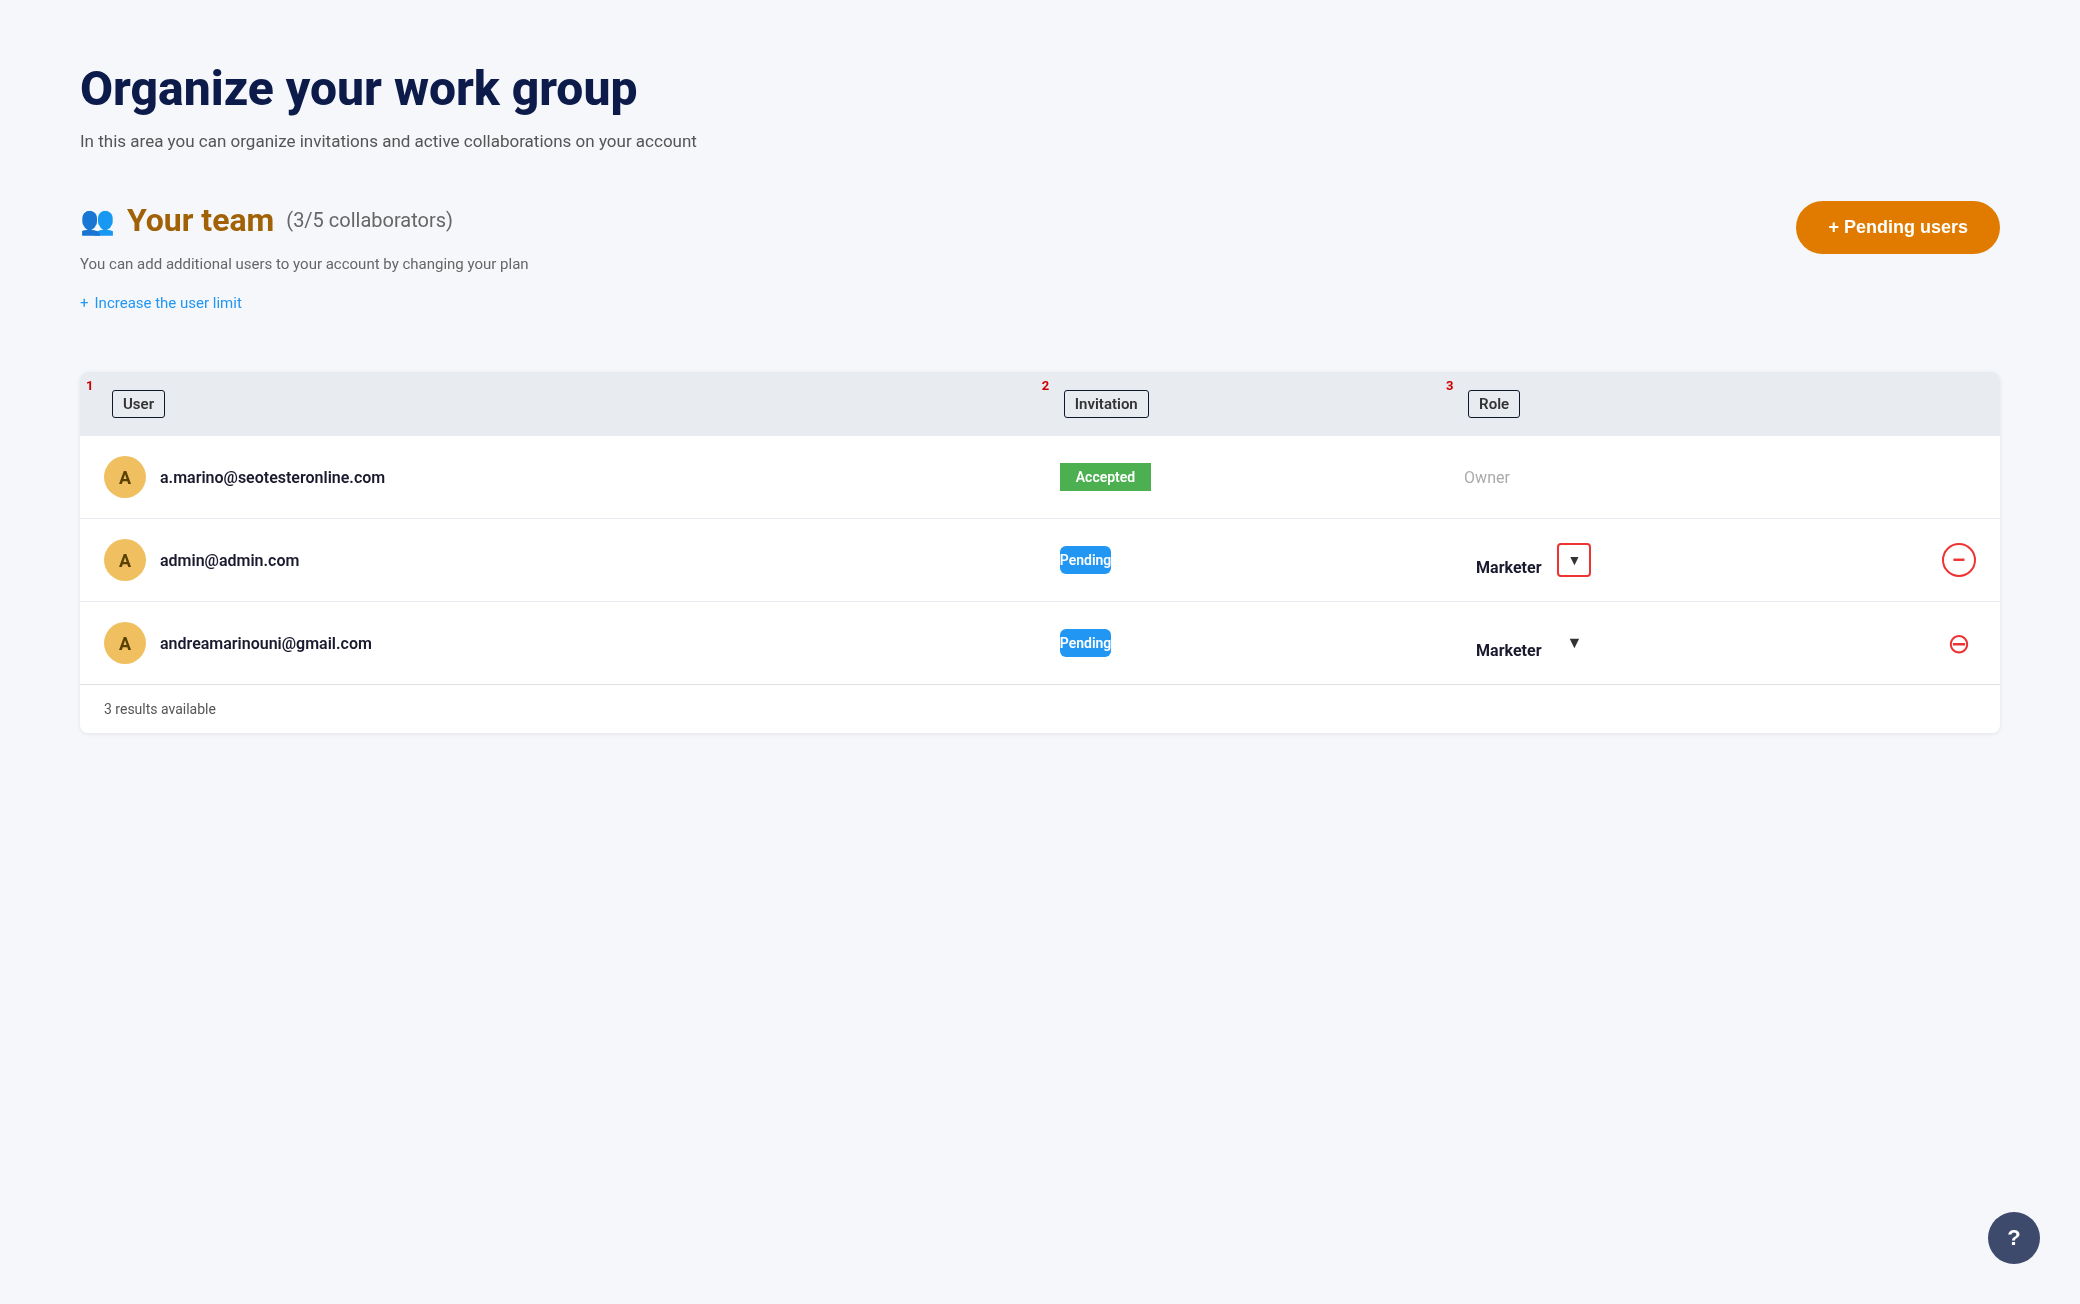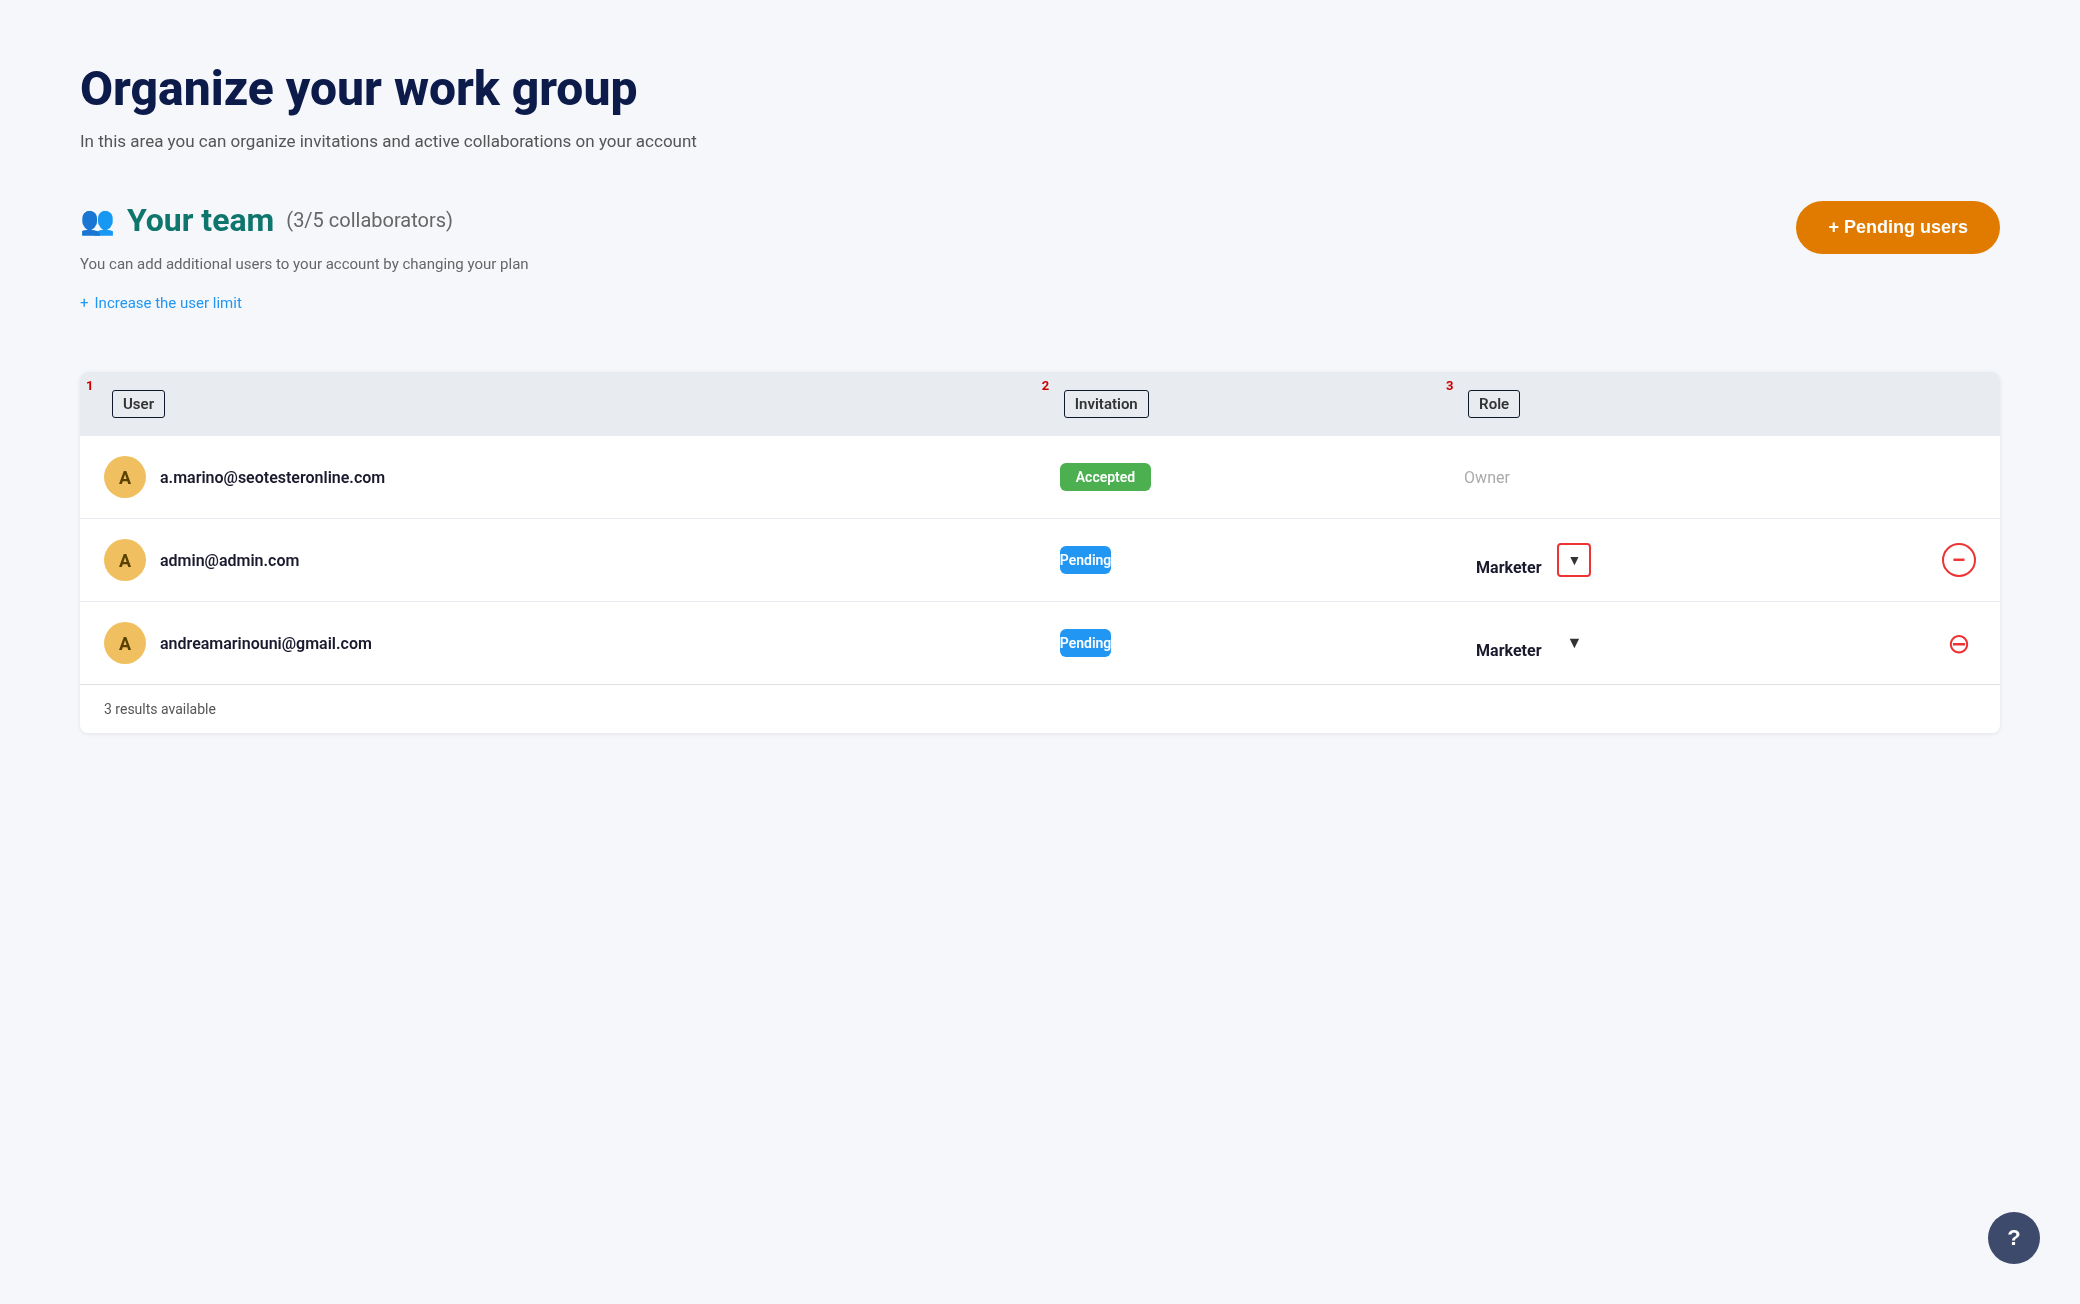--- a/index.html
+++ b/index.html
@@ -32,21 +32,21 @@
     }
 
     .team-icon {
       font-size: 28px;
       color: #0d1b4b;
     }
 
     .section-title {
       font-size: 32px;
       font-weight: 700;
-      color: #0f766e;
+      color: #a16207;
       text-align: center;
     }
 
     .collaborators-count {
       font-size: 20px;
       font-weight: 400;
       color: #666;
     }
 
     .plan-note {
@@ -165,21 +165,21 @@
     .user-email {
       font-weight: 600;
       color: #1a1a2e;
       font-size: 16px;
     }
 
     .badge-accepted {
       background: #4caf50;
       color: white;
       padding: 6px 16px;
-      border-radius: 6px;
+      border-radius: 0;
       font-size: 14px;
       font-weight: 600;
     }
 
     .badge-pending {
       background: #2196f3;
       color: white;
       padding: 6px 0;
       border-radius: 6px;
       font-size: 14px;

